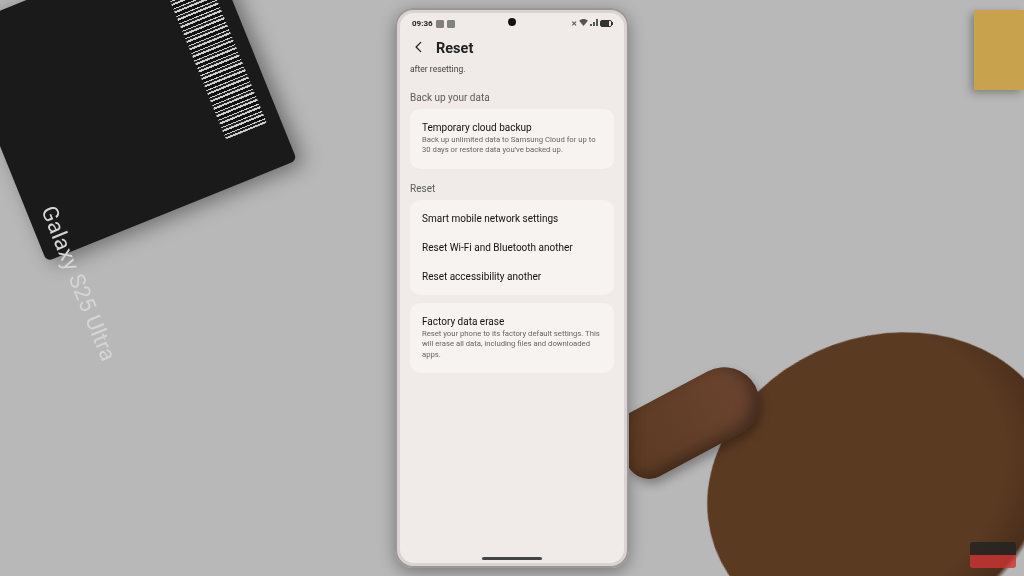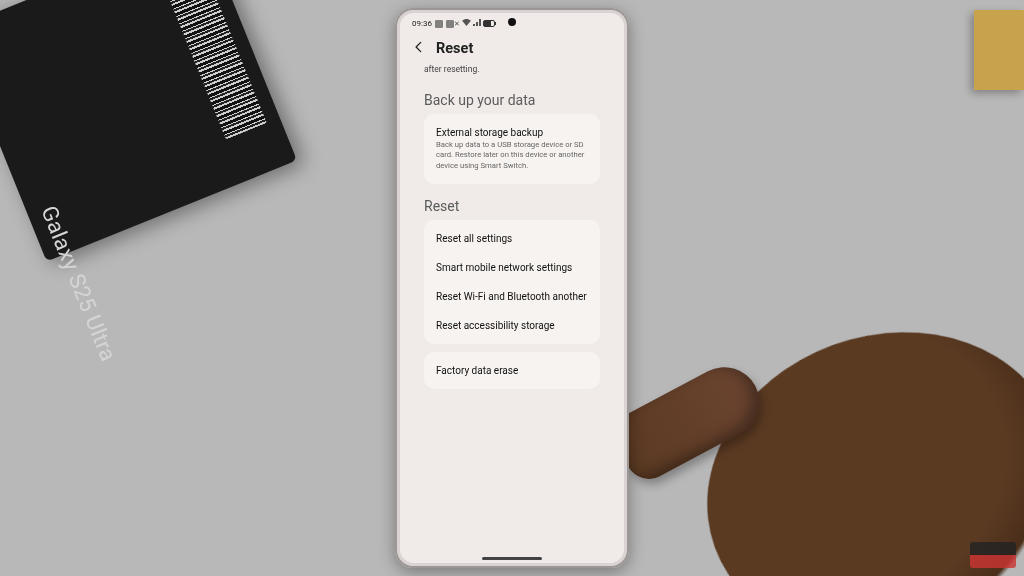--- a/index.html
+++ b/index.html
@@ -111,47 +111,47 @@
       left: 50%;
       transform: translateX(-50%);
       width: 8px; height: 8px;
       background: #111;
       border-radius: 50%;
       z-index: 20;
     }
     
     .statusbar {
       display: flex;
-      justify-content: flex-start;
+      justify-content: space-between;
       align-items: center;
       padding: 5px 12px 2px;
       font-size: 8px;
-      font-weight: 400;
+      font-weight: 700;
       height: 18px;
     }
     .sb-left { display: flex; gap: 3px; align-items: center; }
     .sb-right { display: flex; gap: 2px; align-items: center; font-size: 7px; color: #555; }
     .sb-icon { width: 8px; height: 8px; border: 1px solid #555; border-radius: 1px; background: #555; opacity:.7; }
     .battery { width: 12px; height: 7px; border: 1px solid #333; border-radius: 2px; position: relative; }
     .battery::after { content: ""; position: absolute; right: -2px; top: 1px; width: 1.5px; height: 3px; background: #333; }
     .battery-fill { background:#333; width:75%; height:100%; }
 
     
     .header {
       display: flex;
       align-items: center;
       gap: 10px;
       padding: 8px 12px 6px;
     }
     .back-chevron svg { width: 14px; height: 14px; }
     .header-title { font-weight: 700; font-size: 14.5px; }
     
-    .content { padding: 0 24px 8px; }
+    .content { padding: 0 10px 8px; }
     .intro { font-size: 8.5px; color: #444; padding-bottom: 12px; }
-    .section-label { font-size: 14px; color: #5b5b5b; padding: 6px 0; }
+    .section-label { font-size: 10px; color: #5b5b5b; padding: 6px 0; }
     .card {
       background: #f7f3f0;
       border-radius: 10px;
       padding: 4px 0;
       margin-bottom: 8px;
     }
     .row {
       padding: 9px 12px;
     }
     .row-title { font-size: 10px; color: #111; }
@@ -216,44 +216,42 @@
       <span class="header-title">Reset</span>
     </div>
 
     <div class="content">
       <div class="intro">after resetting.</div>
 
       <div class="section-label">Back up your data</div>
 
       <div class="card">
         <div class="row">
-          <div class="row-title">External storage backup</div>
-          <div class="row-desc">Back up data to a USB storage device or SD card. Restore later on this device or another device using Smart Switch.</div>
+          <div class="row-title">Temporary cloud backup</div>
+          <div class="row-desc">Back up unlimited data to Samsung Cloud for up to 30 days or restore data you've backed up.</div>
         </div>
       </div>
 
       <div class="section-label">Reset</div>
 
       <div class="card">
         <div class="row">
-          <div class="row-title">Reset all settings</div>
-        </div>
-        <div class="row">
           <div class="row-title">Smart mobile network settings</div>
         </div>
         <div class="row">
           <div class="row-title">Reset Wi-Fi and Bluetooth another</div>
         </div>
         <div class="row">
-          <div class="row-title">Reset accessibility storage</div>
+          <div class="row-title">Reset accessibility another</div>
         </div>
       </div>
 
       <div class="card">
         <div class="row">
           <div class="row-title">Factory data erase</div>
+          <div class="row-desc">Reset your phone to its factory default settings. This will erase all data, including files and downloaded apps.</div>
         </div>
       </div>
     </div>
 
     <div class="nav-indicator"></div>
   </div>
 </div>
 
 </body></html>

